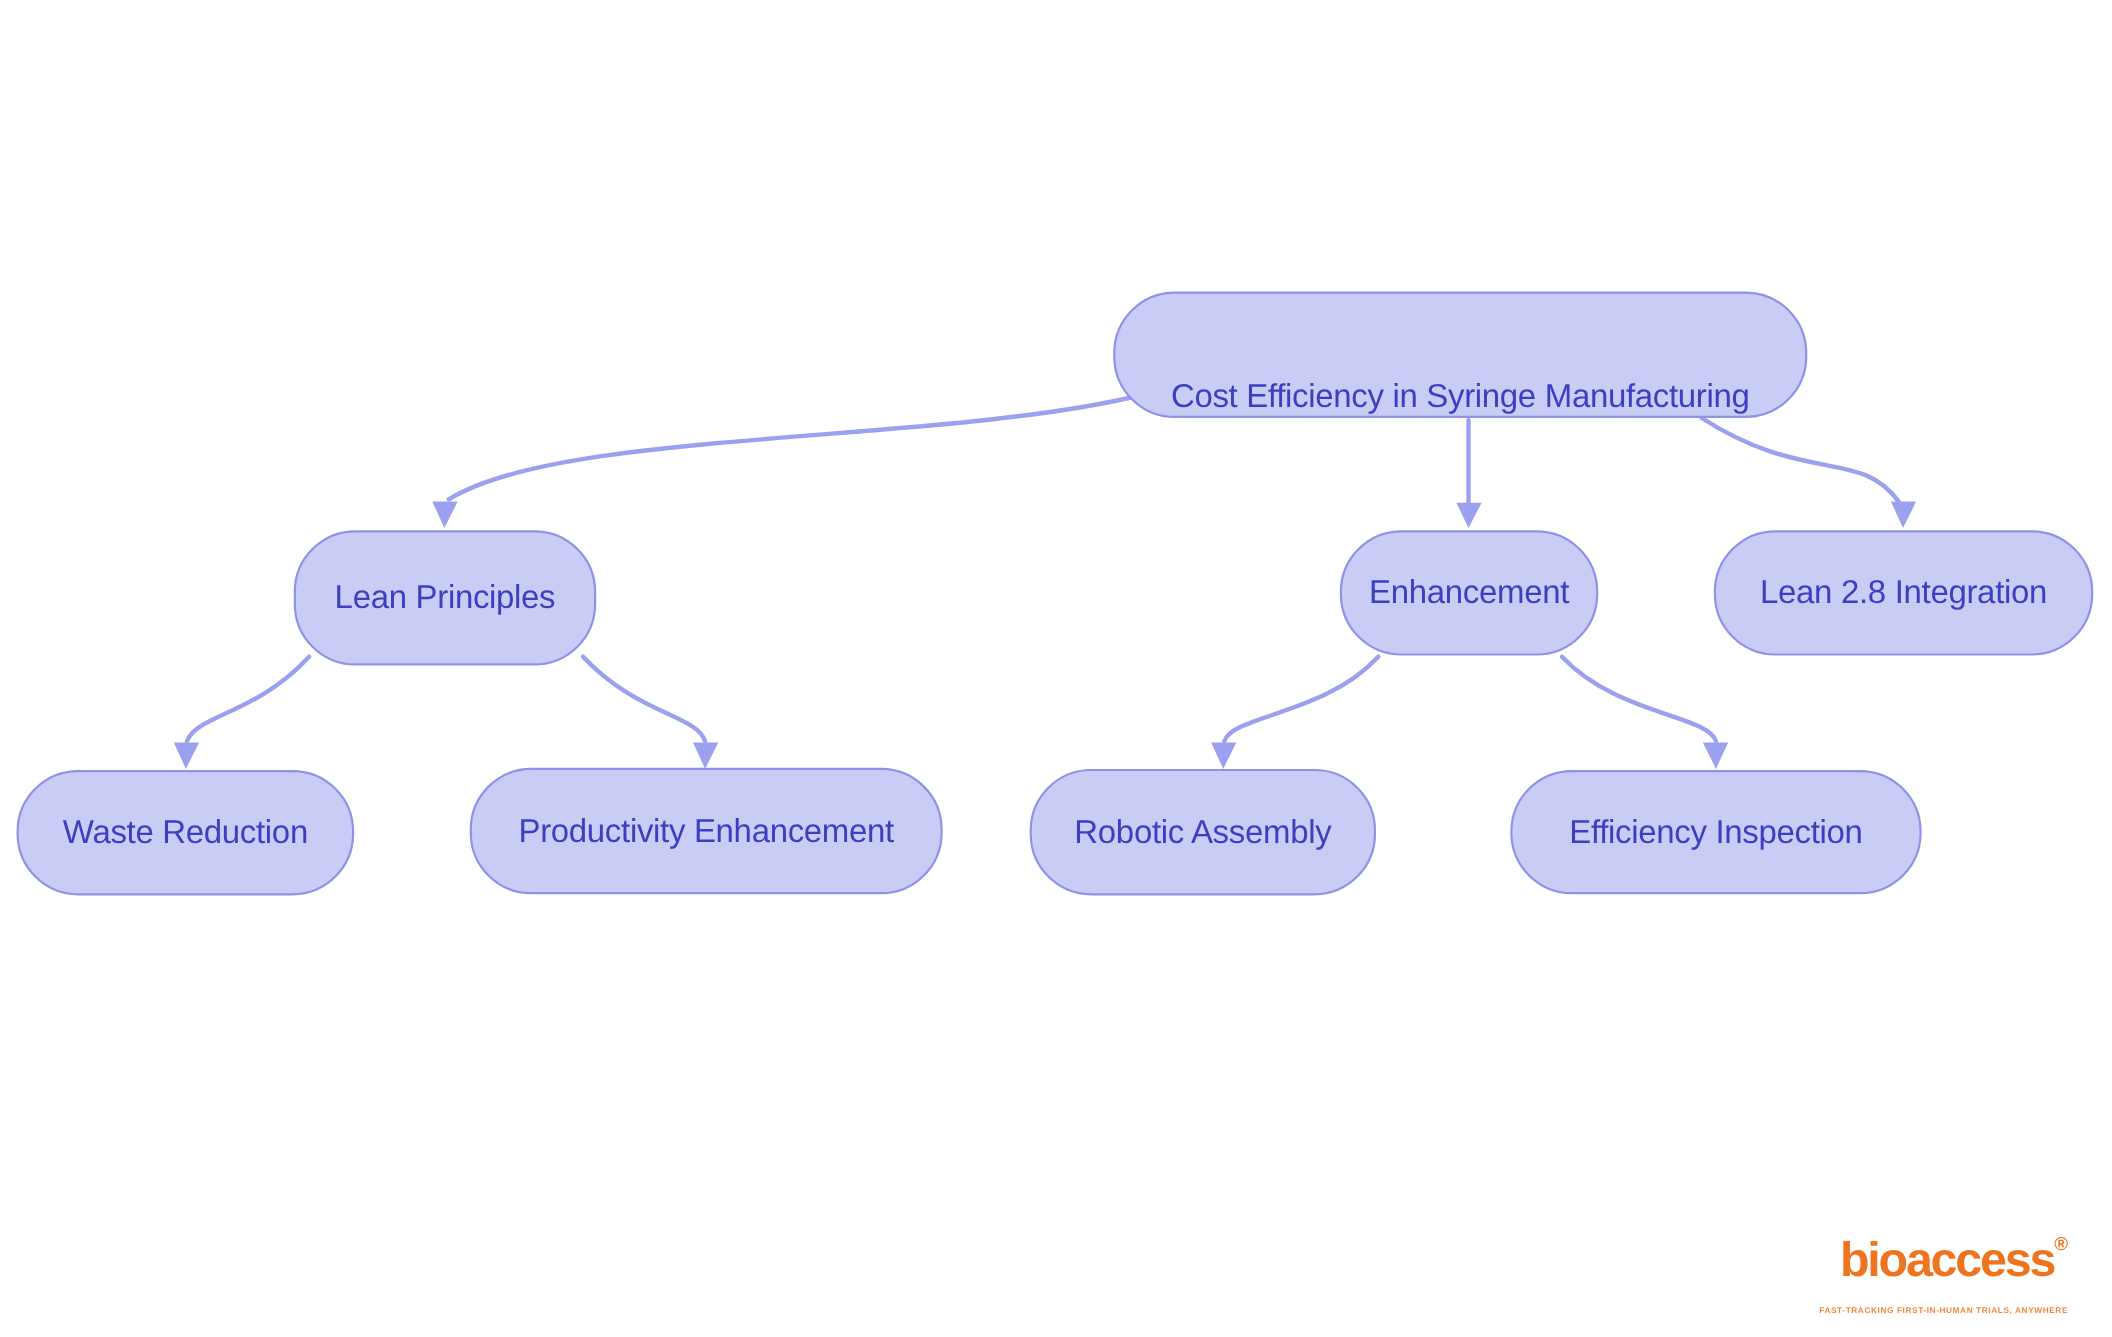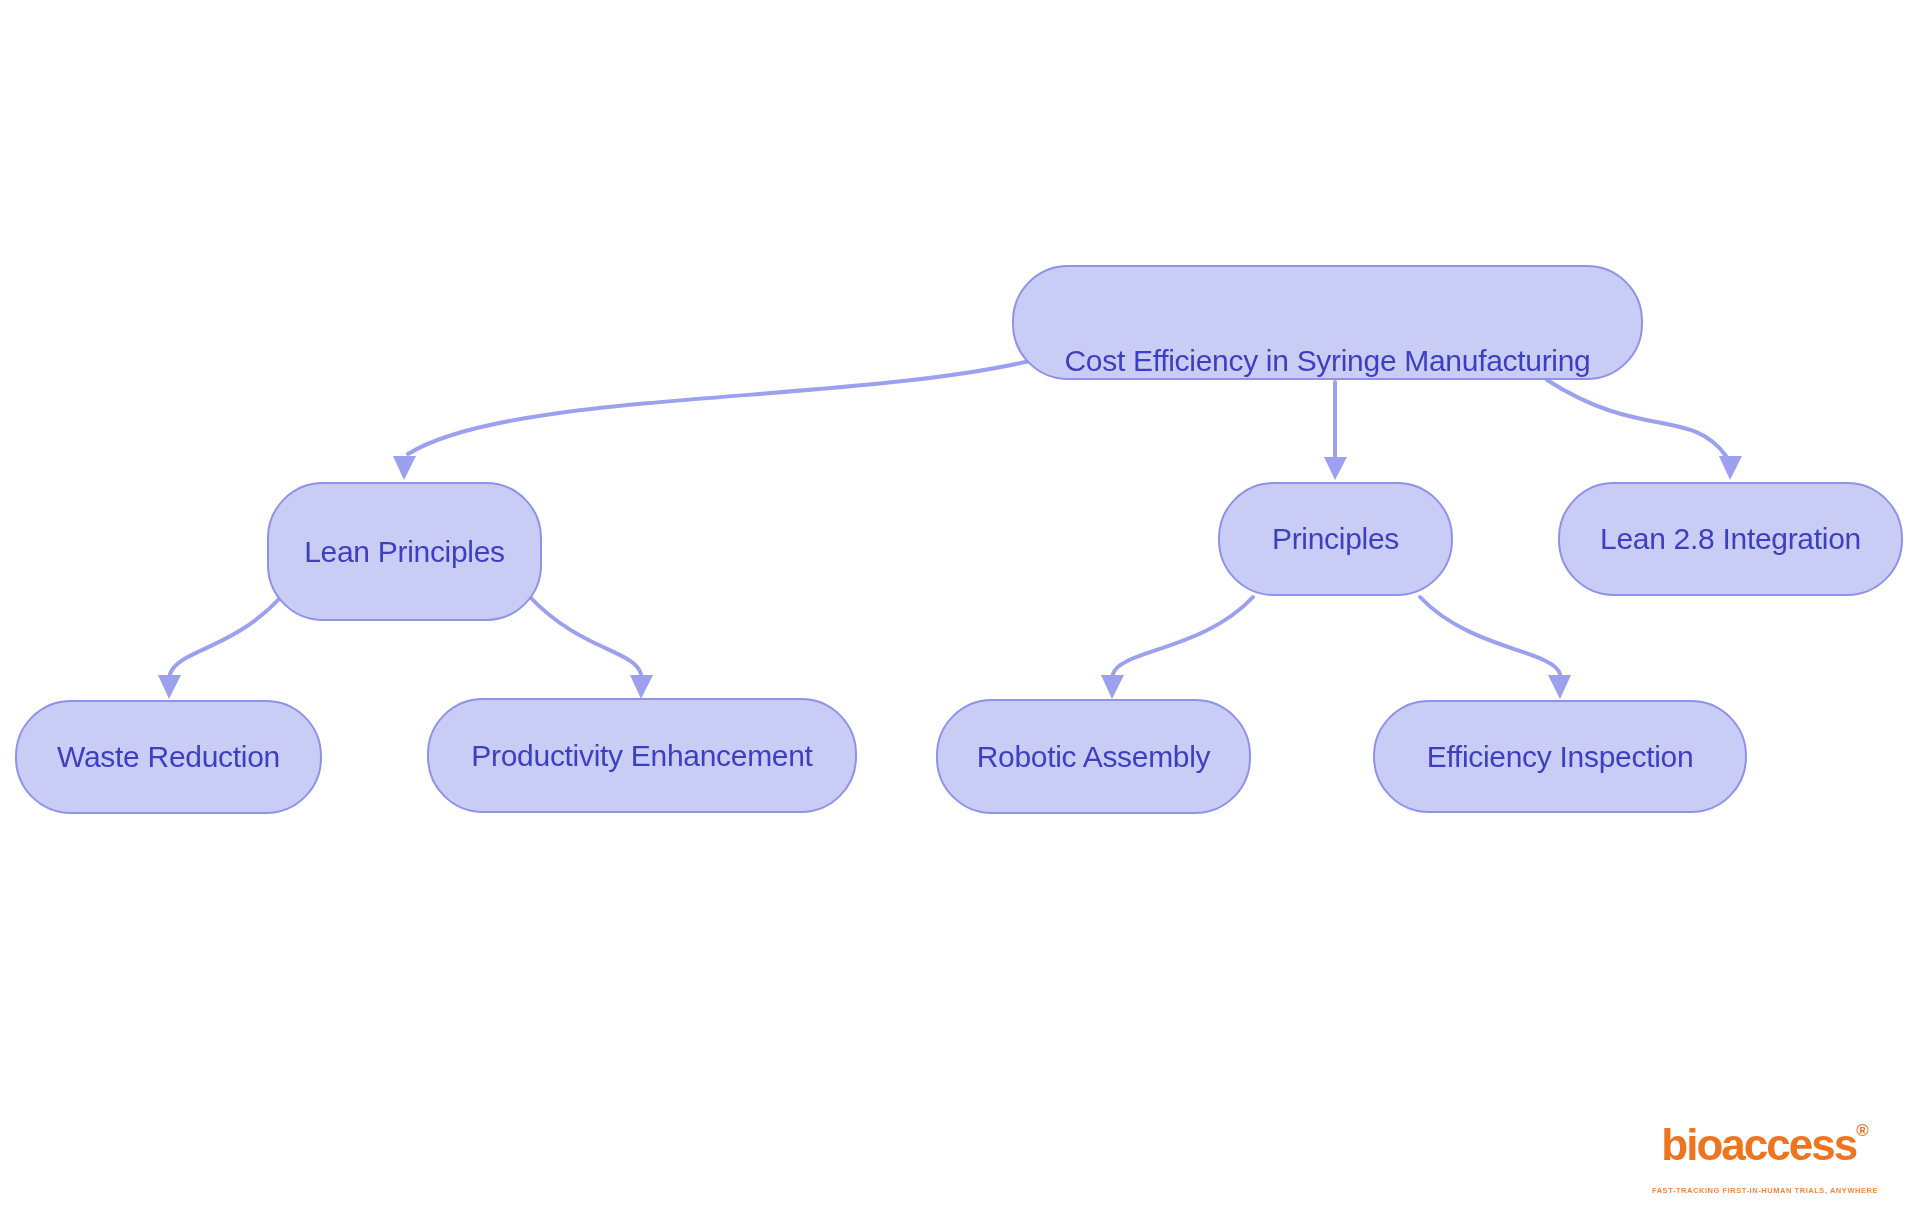--- a/index.html
+++ b/index.html
@@ -42,21 +42,21 @@
     font-size: 30px;
     letter-spacing: -0.3px;
     white-space: nowrap;
   }
   .logo {
     position: absolute;
     left: 1650px;
     top: 1122px;
     width: 230px;
     color: var(--logo, #ee7420);
-    text-align: center;
+    text-align: right;
     line-height: 1;
   }
   .logo .brand {
     font-size: 44px;
     font-weight: bold;
     letter-spacing: -2px;
   }
   .logo .rmark {
     font-size: 17px;
     font-weight: bold;
@@ -106,26 +106,26 @@
     <g>
       <path class="edge" d="M 1420 597 C 1470 650, 1553 650, 1560 674"></path>
       <polygon class="arrowhead" points="1548,675 1571,675 1560,699"></polygon>
     </g>
   </svg>
 
   <div class="node" style="left:1012px; top:265px; width:631px; height:115px;align-items:flex-end;">
     <span>Cost Efficiency in Syringe Manufacturing</span>
   </div>
 
-  <div class="node" style="left:267px; top:482px; width:275px; height:139px;">
+  <div class="node" style="left:267px; top:482px; width:275px; height:123px;">
     <span>Lean Principles</span>
   </div>
 
   <div class="node" style="left:1218px; top:482px; width:235px; height:114px;">
-    <span>Principles</span>
+    <span>Enhancement</span>
   </div>
 
   <div class="node" style="left:1558px; top:482px; width:345px; height:114px;">
     <span>Lean 2.8 Integration</span>
   </div>
 
   <div class="node" style="left:15px; top:700px; width:307px; height:114px;">
     <span>Waste Reduction</span>
   </div>
 

